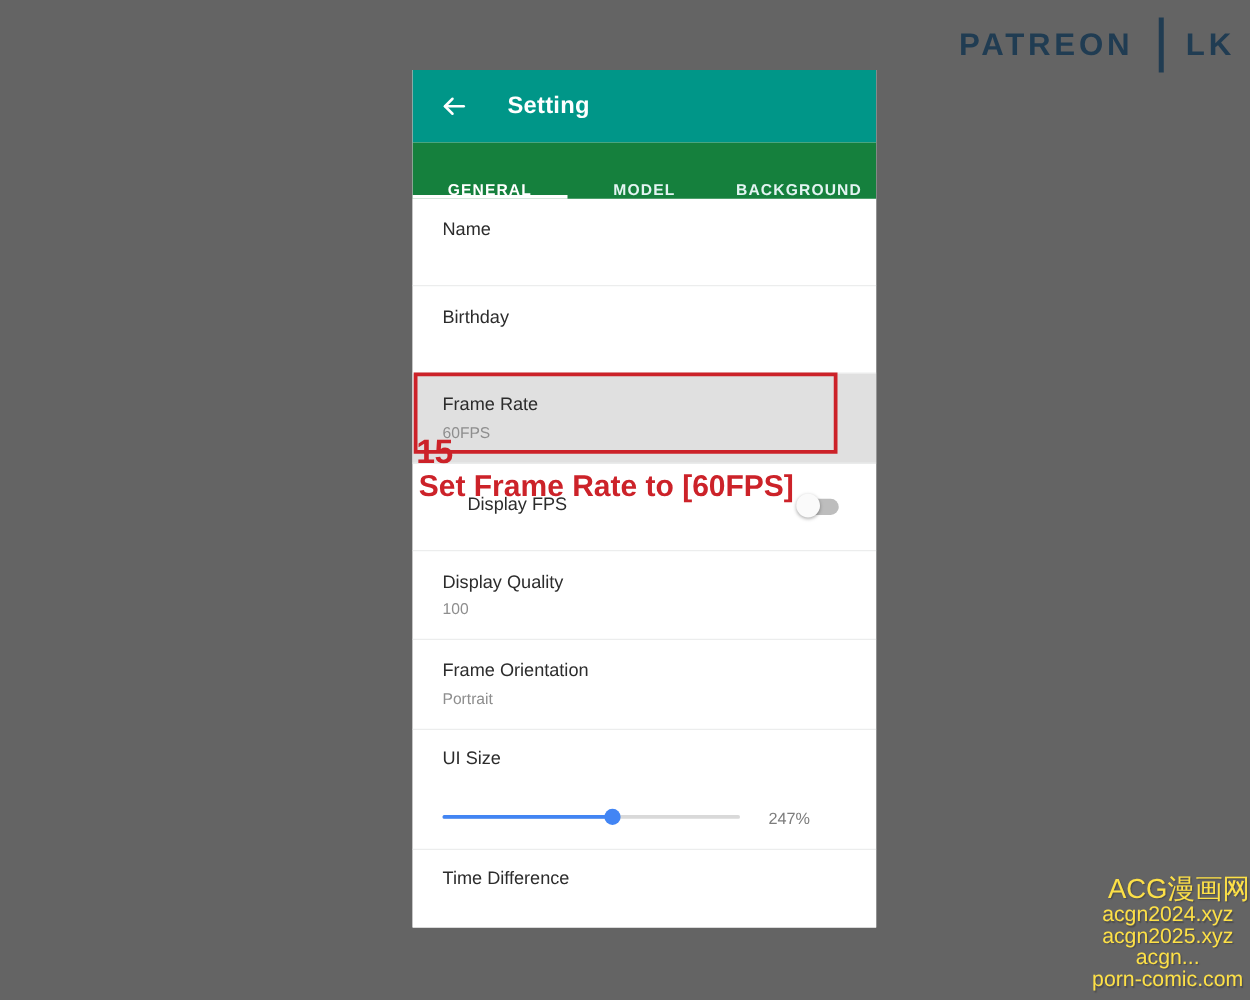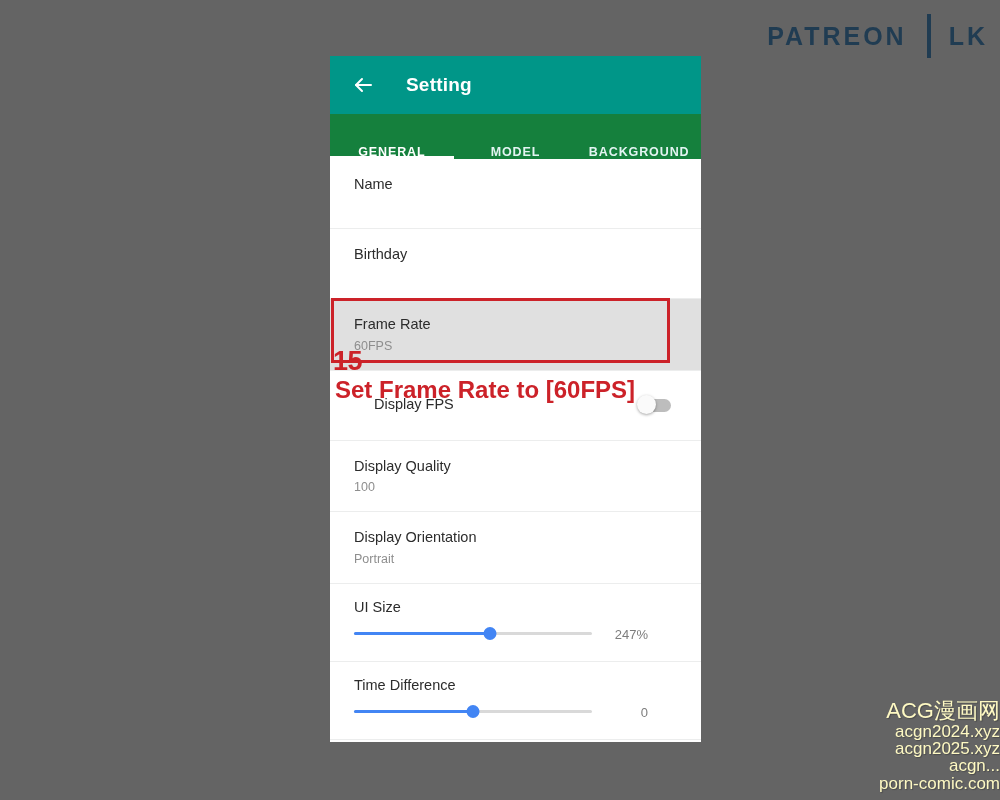--- a/index.html
+++ b/index.html
@@ -109,21 +109,21 @@
     background: #fafafa;
     box-shadow: 0 1px 3px rgba(0,0,0,0.35);
   }
 
   
   .row.slider-row {
     padding: 14px 20px 16px 24px;
     min-height: 78px;
   }
   .slider-line {
-    display: flex; align-items: center; margin-top: 8px;
+    display: flex; align-items: center; margin-top: 28px;
   }
   .track-wrap {
     position: relative; flex: 1; height: 18px;
     margin-right: 8px; max-width: 238px;
   }
   .track-bg {
     position: absolute; left: 0; right: 0; top: 7px;
     height: 3px; background: #d9d9d9; border-radius: 2px;
   }
   .track-fill {
@@ -154,21 +154,21 @@
   }
   .anno-text {
     position: absolute; left: 335px; top: 377px;
     font-size: 24px; font-weight: bold; color: #cc2229;
     line-height: 1.1; white-space: nowrap;
   }
 
   
   .acg-mark {
     position: absolute; right: 0px; bottom: 8px;
-    text-align: right; color: #fef9c3;
+    text-align: center; color: #fde047;
     text-shadow: 1px 1px 1px rgba(0,0,0,0.25);
     line-height: 1.02;
   }
   .acg-title {
     font-size: 22px; letter-spacing: 0px; padding-left: 18px;
   }
   .acg-line { font-size: 17px; }
 </style>
 </head>
 <body>
@@ -221,21 +221,21 @@
           <span class="thumb"></span>
         </span>
       </div>
 
       <div class="row">
         <div class="row-title">Display Quality</div>
         <div class="row-sub">100</div>
       </div>
 
       <div class="row">
-        <div class="row-title">Display Orientation</div>
+        <div class="row-title">Frame Orientation</div>
         <div class="row-sub">Portrait</div>
       </div>
 
       <div class="row slider-row">
         <div class="row-title">UI Size</div>
         <div class="slider-line">
           <span class="track-wrap">
             <span class="track-bg"></span>
             <span class="track-fill" style="width:57%"></span>
             <span class="track-thumb" style="left:57%"></span>

